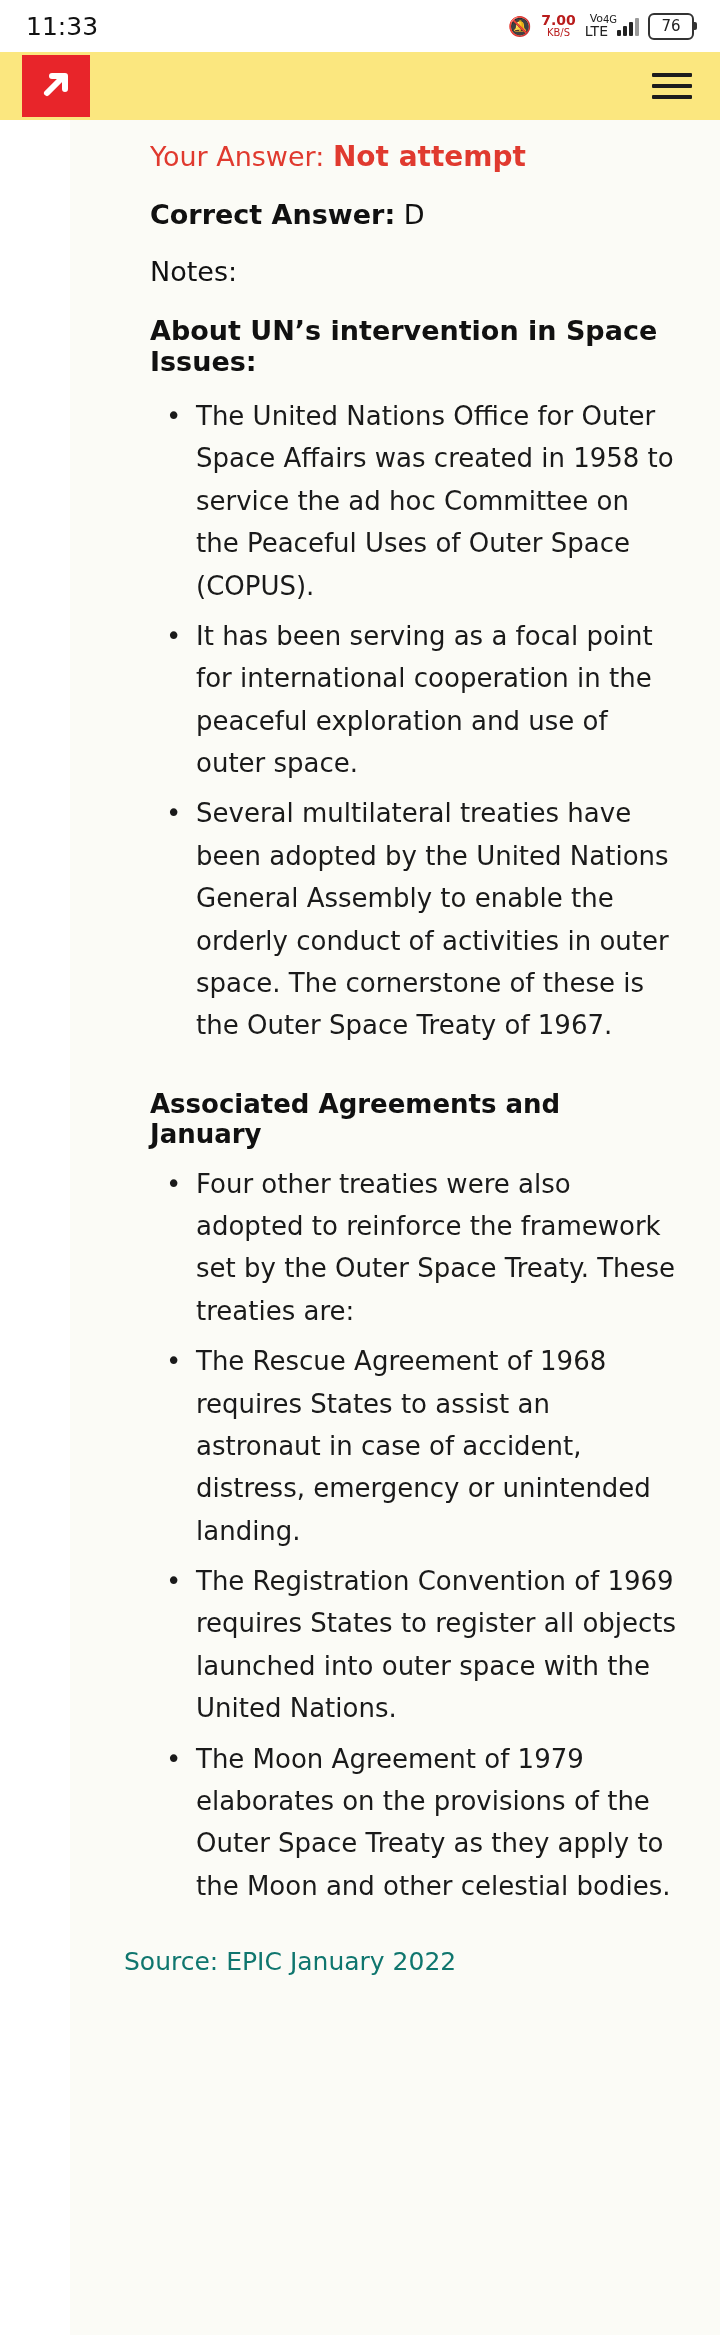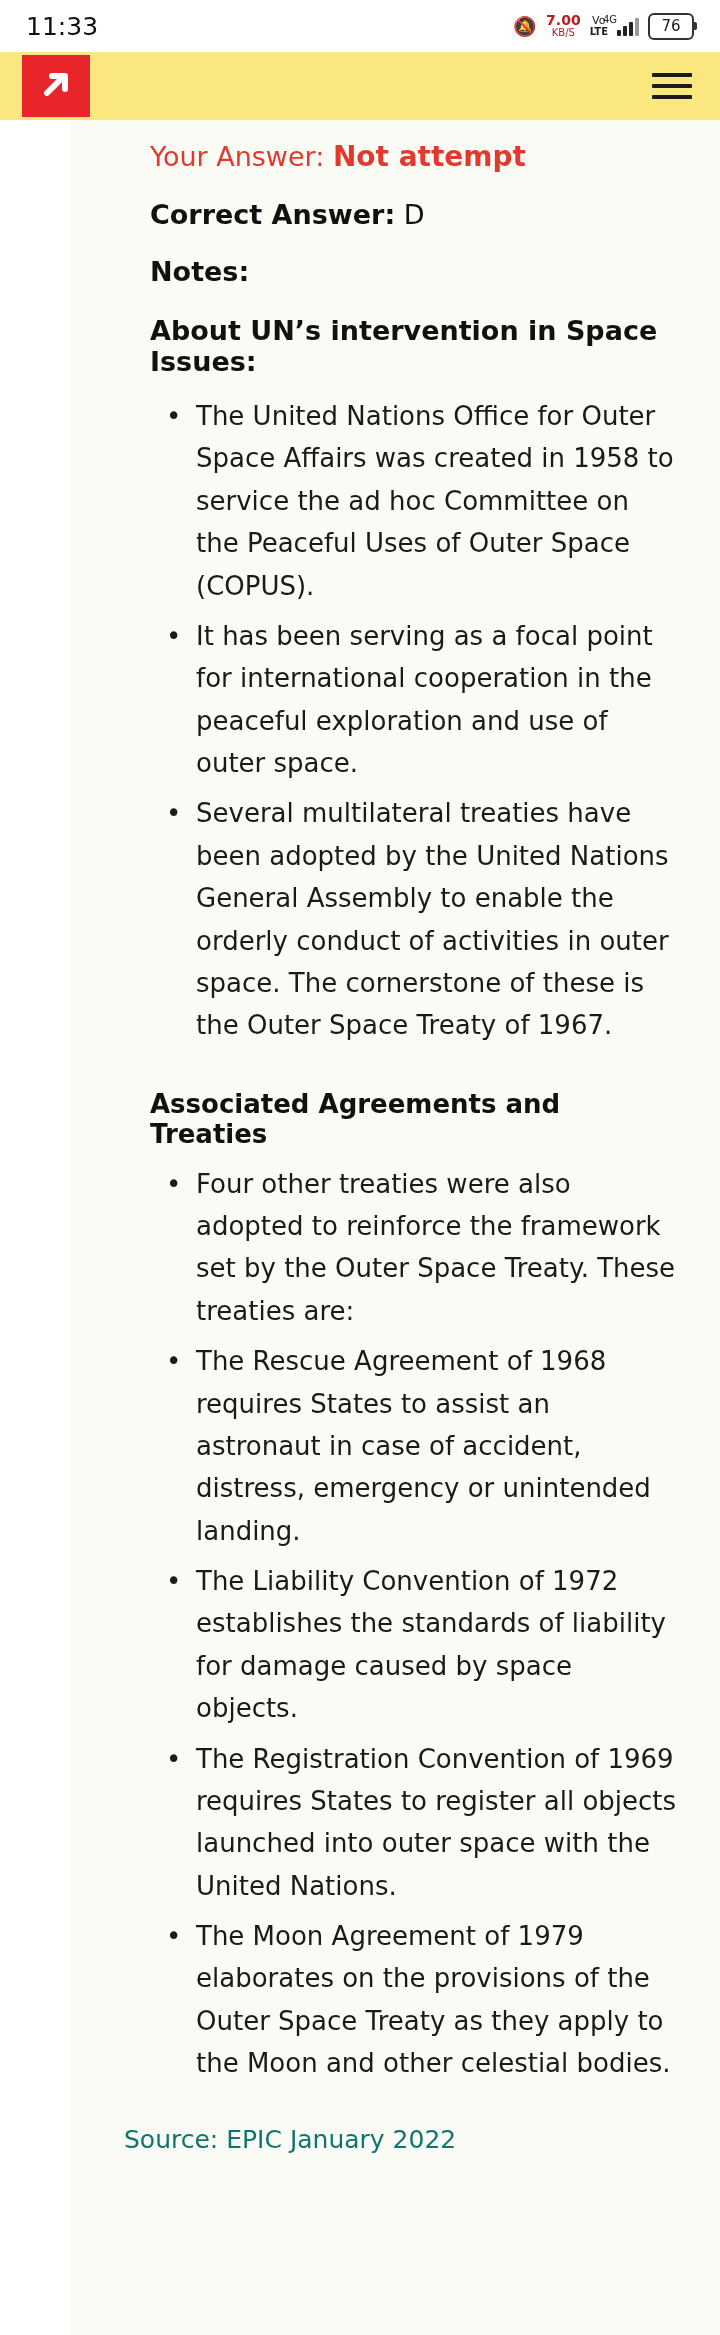--- a/index.html
+++ b/index.html
@@ -45,21 +45,21 @@
     color: #b91c1c;
   }
   .net-speed .val { font-size: 14px; font-weight: bold; display: block; }
   .net-speed .unit { font-size: 10px; display: block; }
   .sim-block {
     text-align: center;
     line-height: 1.05;
     color: #222222;
   }
   .sim-block .top { font-size: 11px; display: block; }
-  .sim-block .bot { font-size: 10px; display: block; font-weight: bold; }
+  .sim-block .bot { font-size: 14px; display: block; }
   .signal-wrap {
     display: flex;
     align-items: flex-end;
     gap: 2px;
     position: relative;
     height: 20px;
   }
   .signal-wrap .sup {
     font-size: 10px;
     position: absolute;
@@ -166,21 +166,21 @@
     font-size: 28px;
   }
   .line-correct {
     font-size: 27px;
     color: #111111;
     margin: 0 0 26px 0;
   }
   .line-correct .lab { font-weight: bold; }
   .line-notes {
     font-size: 27px;
-    font-weight: bold;
+    font-weight: normal;
     color: #111111;
     margin: 0 0 28px 0;
   }
   .section-head {
     font-size: 27px;
     font-weight: bold;
     color: #111111;
     margin: 0 0 18px 0;
   }
   ul.bullets {
@@ -275,24 +275,23 @@
   <p class="section-head">About UN’s intervention in Space Issues:</p>
 
   <ul class="bullets">
     <li>The United Nations Office for Outer Space Affairs was created in 1958 to service the ad hoc Committee on the Peaceful Uses of Outer Space (COPUS).</li>
     <li>It has been serving as a focal point for international cooperation in the peaceful exploration and use of outer space.</li>
     <li>Several multilateral treaties have been adopted by the United Nations General Assembly to enable the orderly conduct of activities in outer space. The cornerstone of these is the Outer Space Treaty of 1967.</li>
   </ul>
 
   <div class="gap"></div>
 
-  <p class="section-head2">Associated Agreements and Treaties</p>
+  <p class="section-head2">Associated Agreements and January</p>
 
   <ul class="bullets">
     <li>Four other treaties were also adopted to reinforce the framework set by the Outer Space Treaty. These treaties are:</li>
     <li>The Rescue Agreement of 1968 requires States to assist an astronaut in case of accident, distress, emergency or unintended landing.</li>
-    <li>The Liability Convention of 1972 establishes the standards of liability for damage caused by space objects.</li>
     <li>The Registration Convention of 1969 requires States to register all objects launched into outer space with the United Nations.</li>
     <li>The Moon Agreement of 1979 elaborates on the provisions of the Outer Space Treaty as they apply to the Moon and other celestial bodies.</li>
   </ul>
 
   <p class="source">Source: EPIC January 2022</p>
 </div>
 
 </body></html>

